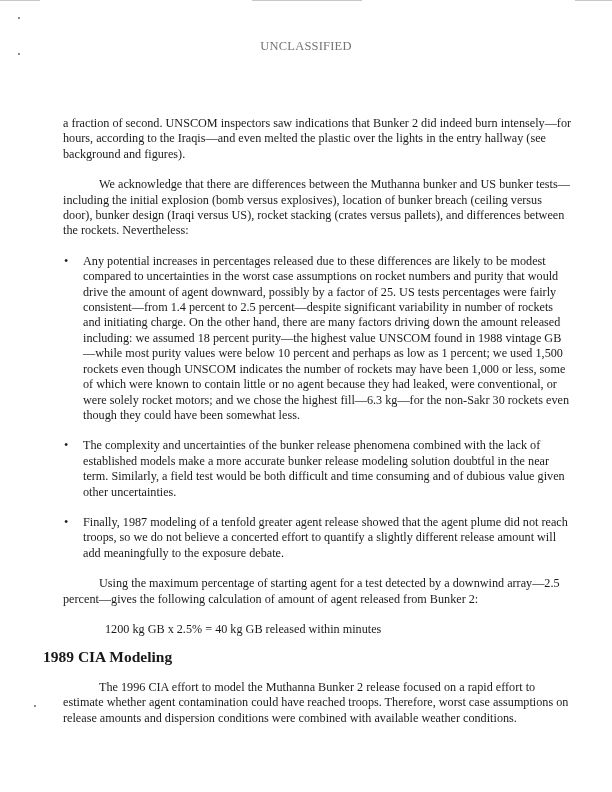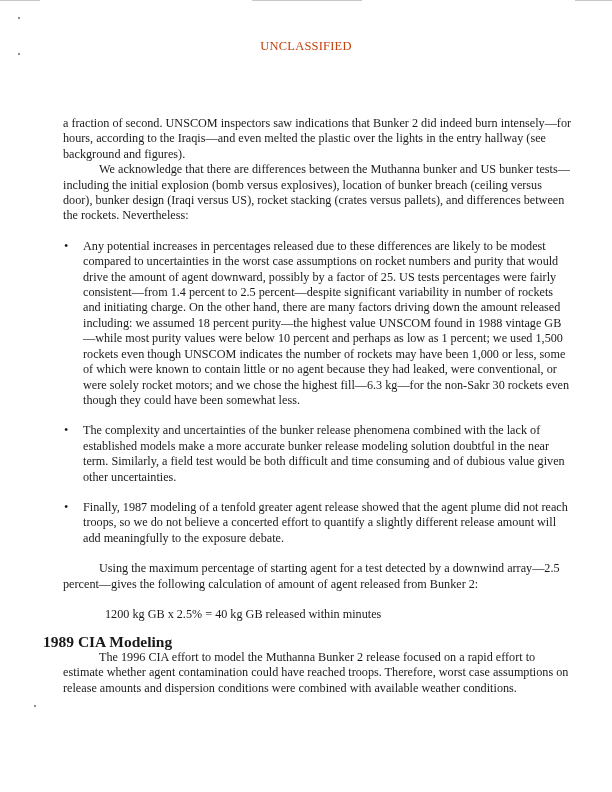--- a/index.html
+++ b/index.html
@@ -1,24 +1,24 @@
 <!DOCTYPE html>
 <html><head>
 <meta charset="utf-8">
 <style>
   html, body { margin: 0; padding: 0; background: #ffffff; }
   body { width: 612px; height: 792px; position: relative; overflow: hidden;
          font-family: "Liberation Serif", "DejaVu Serif", serif; color: #1a1a1a; }
   .scanline { position: absolute; top: 0; height: 1px; background: #c8c8c8; }
   .header { position: absolute; top: 39px; left: 0; width: 612px; text-align: center;
-            font-size: 12.5px; letter-spacing: 0.2px; color: #c2410c; }
+            font-size: 12.5px; letter-spacing: 0.2px; color: #737373; }
   .page { position: absolute; left: 63px; top: 116px; width: 510px; font-size: 12.2px; line-height: 15.4px; }
   p { margin: 0; }
   .indent { text-indent: 36px; }
-  .gap { }
+  .gap { margin-top: 15px; }
   ul { list-style: none; margin: 15px 0 0 0; padding: 0; }
   li { position: relative; padding-left: 20px; margin-bottom: 15px; }
   li .bullet { position: absolute; left: 1px; top: 0; }
   .formula { margin: 15px 0 0 42px; }
   h2 { font-size: 15.5px; font-weight: bold; margin: 12px 0 0 -20px; }
   h3 { font-size: 12.5px; font-weight: bold; margin: 16px 0 0 0; }
   .speck { position: absolute; width: 2px; height: 2px; background: #666; border-radius: 1px; }
 </style>
 </head>
 <body>

